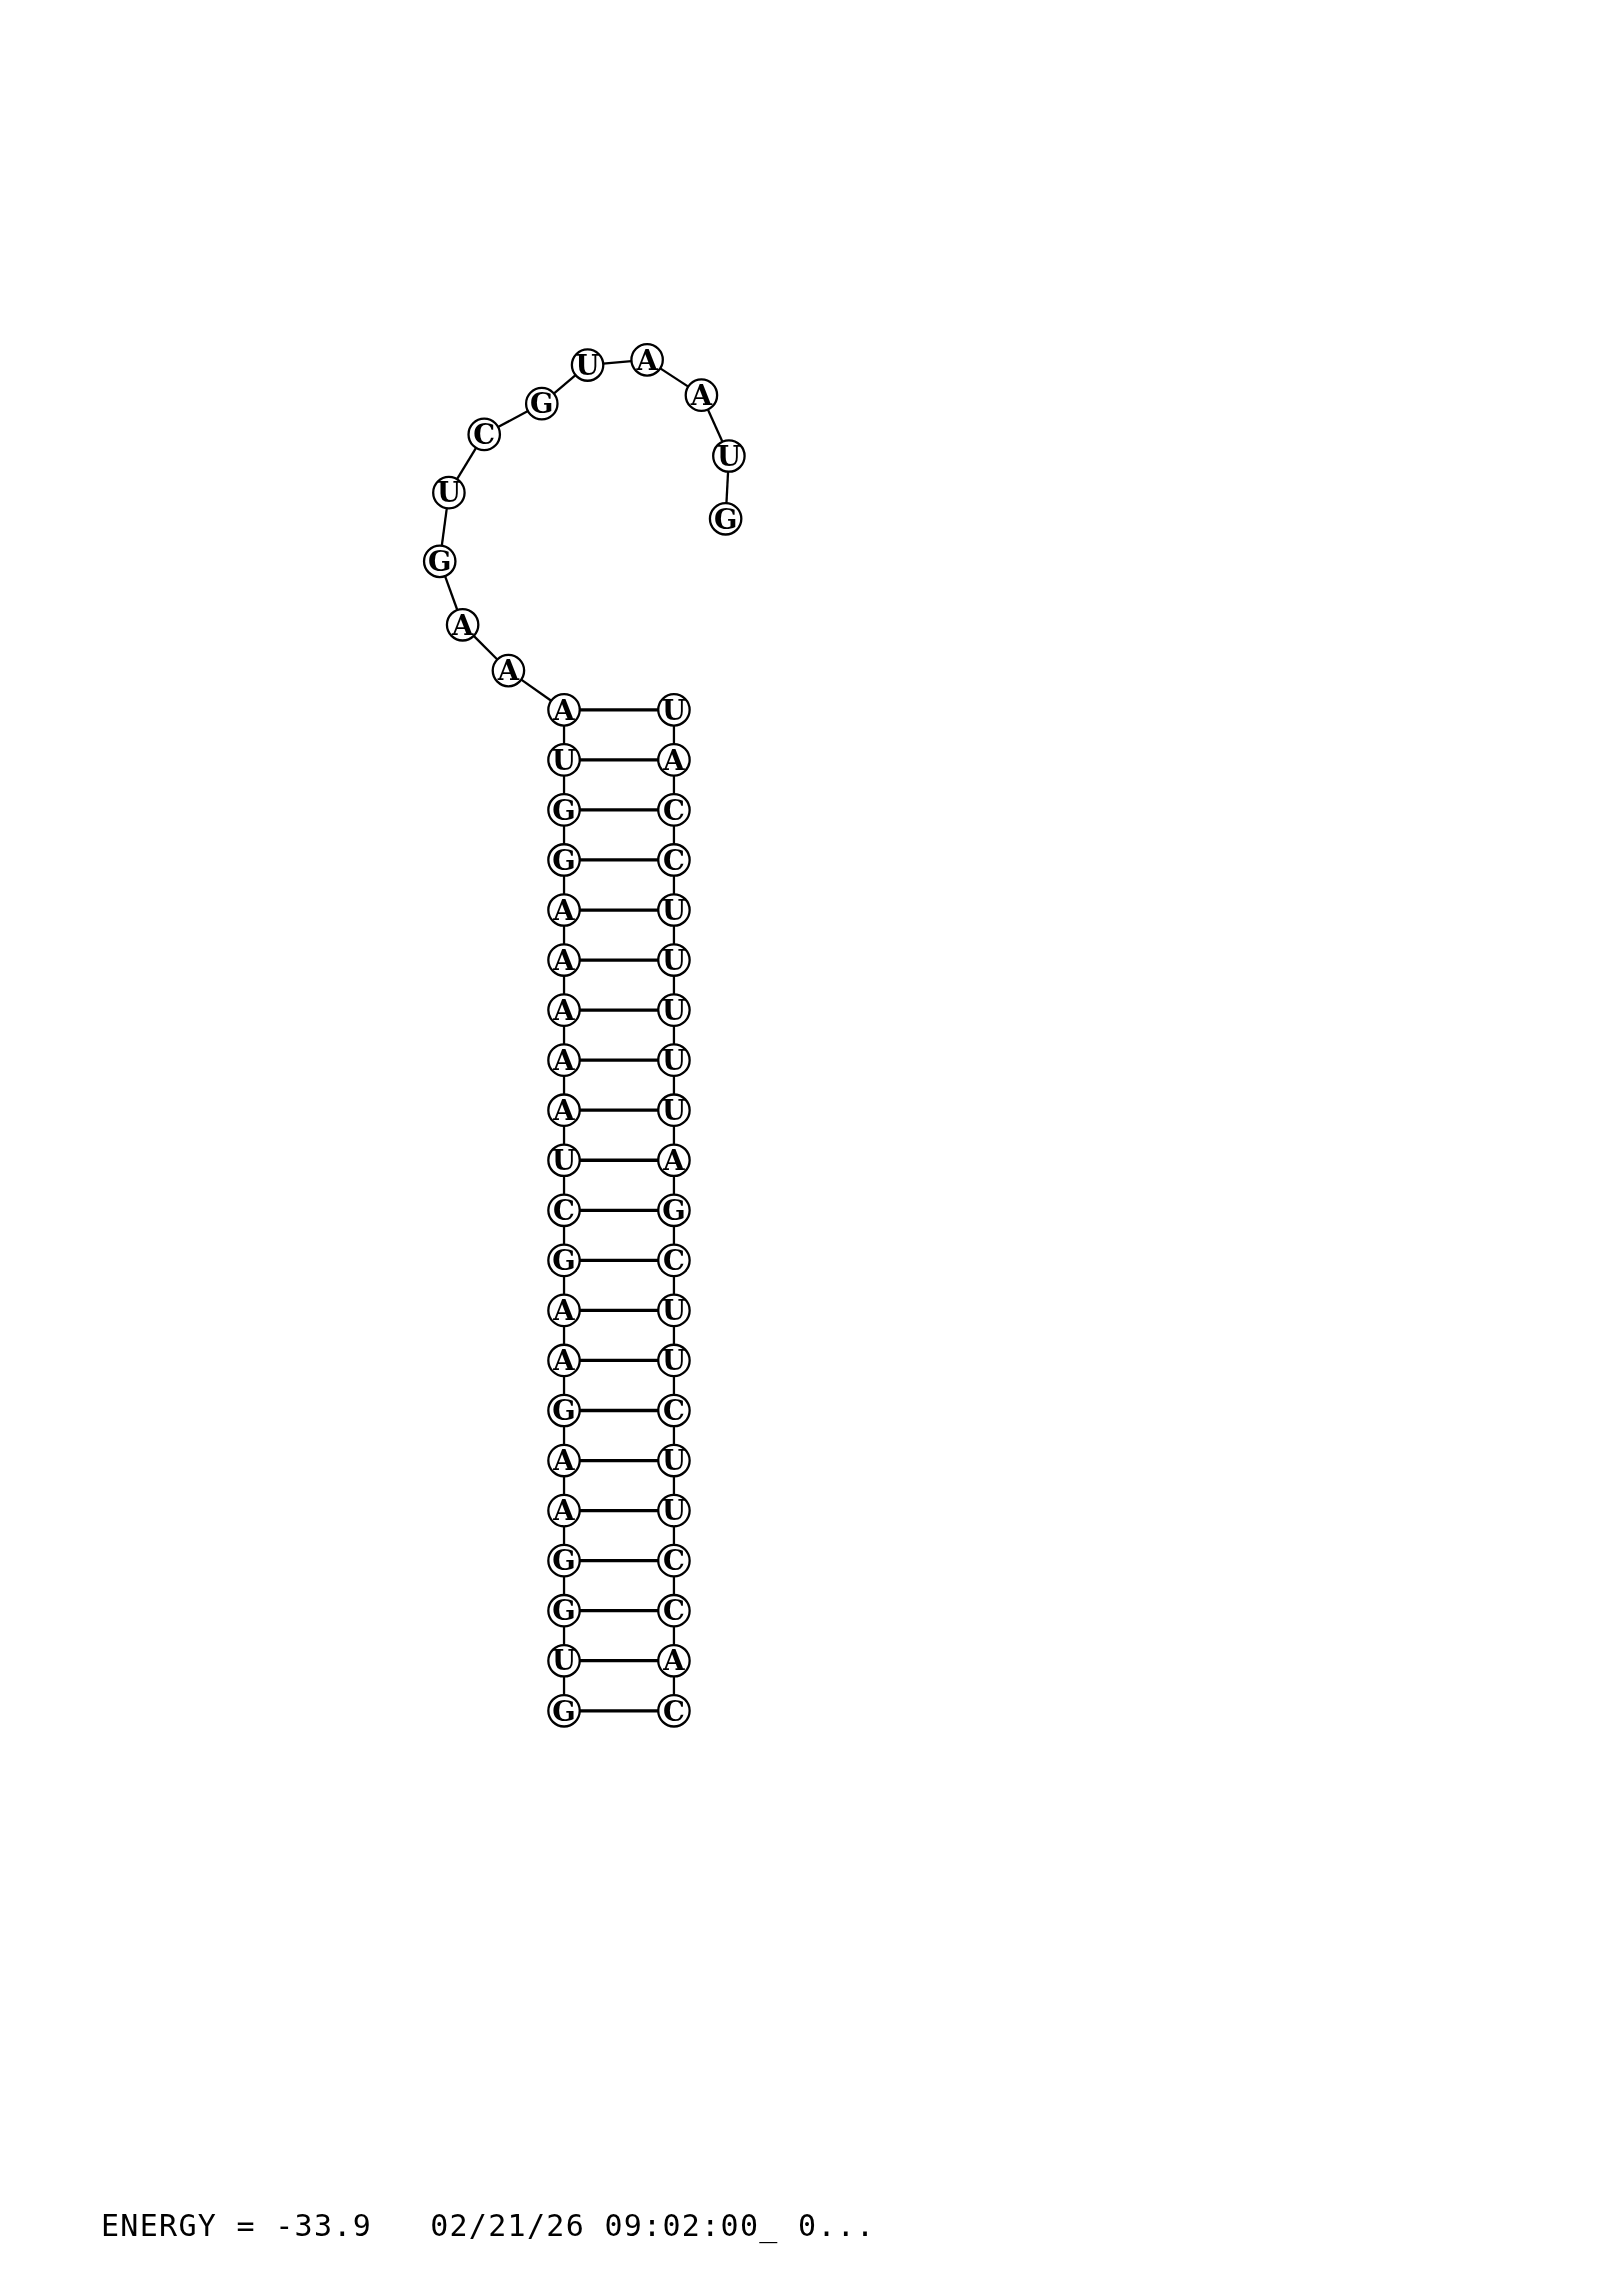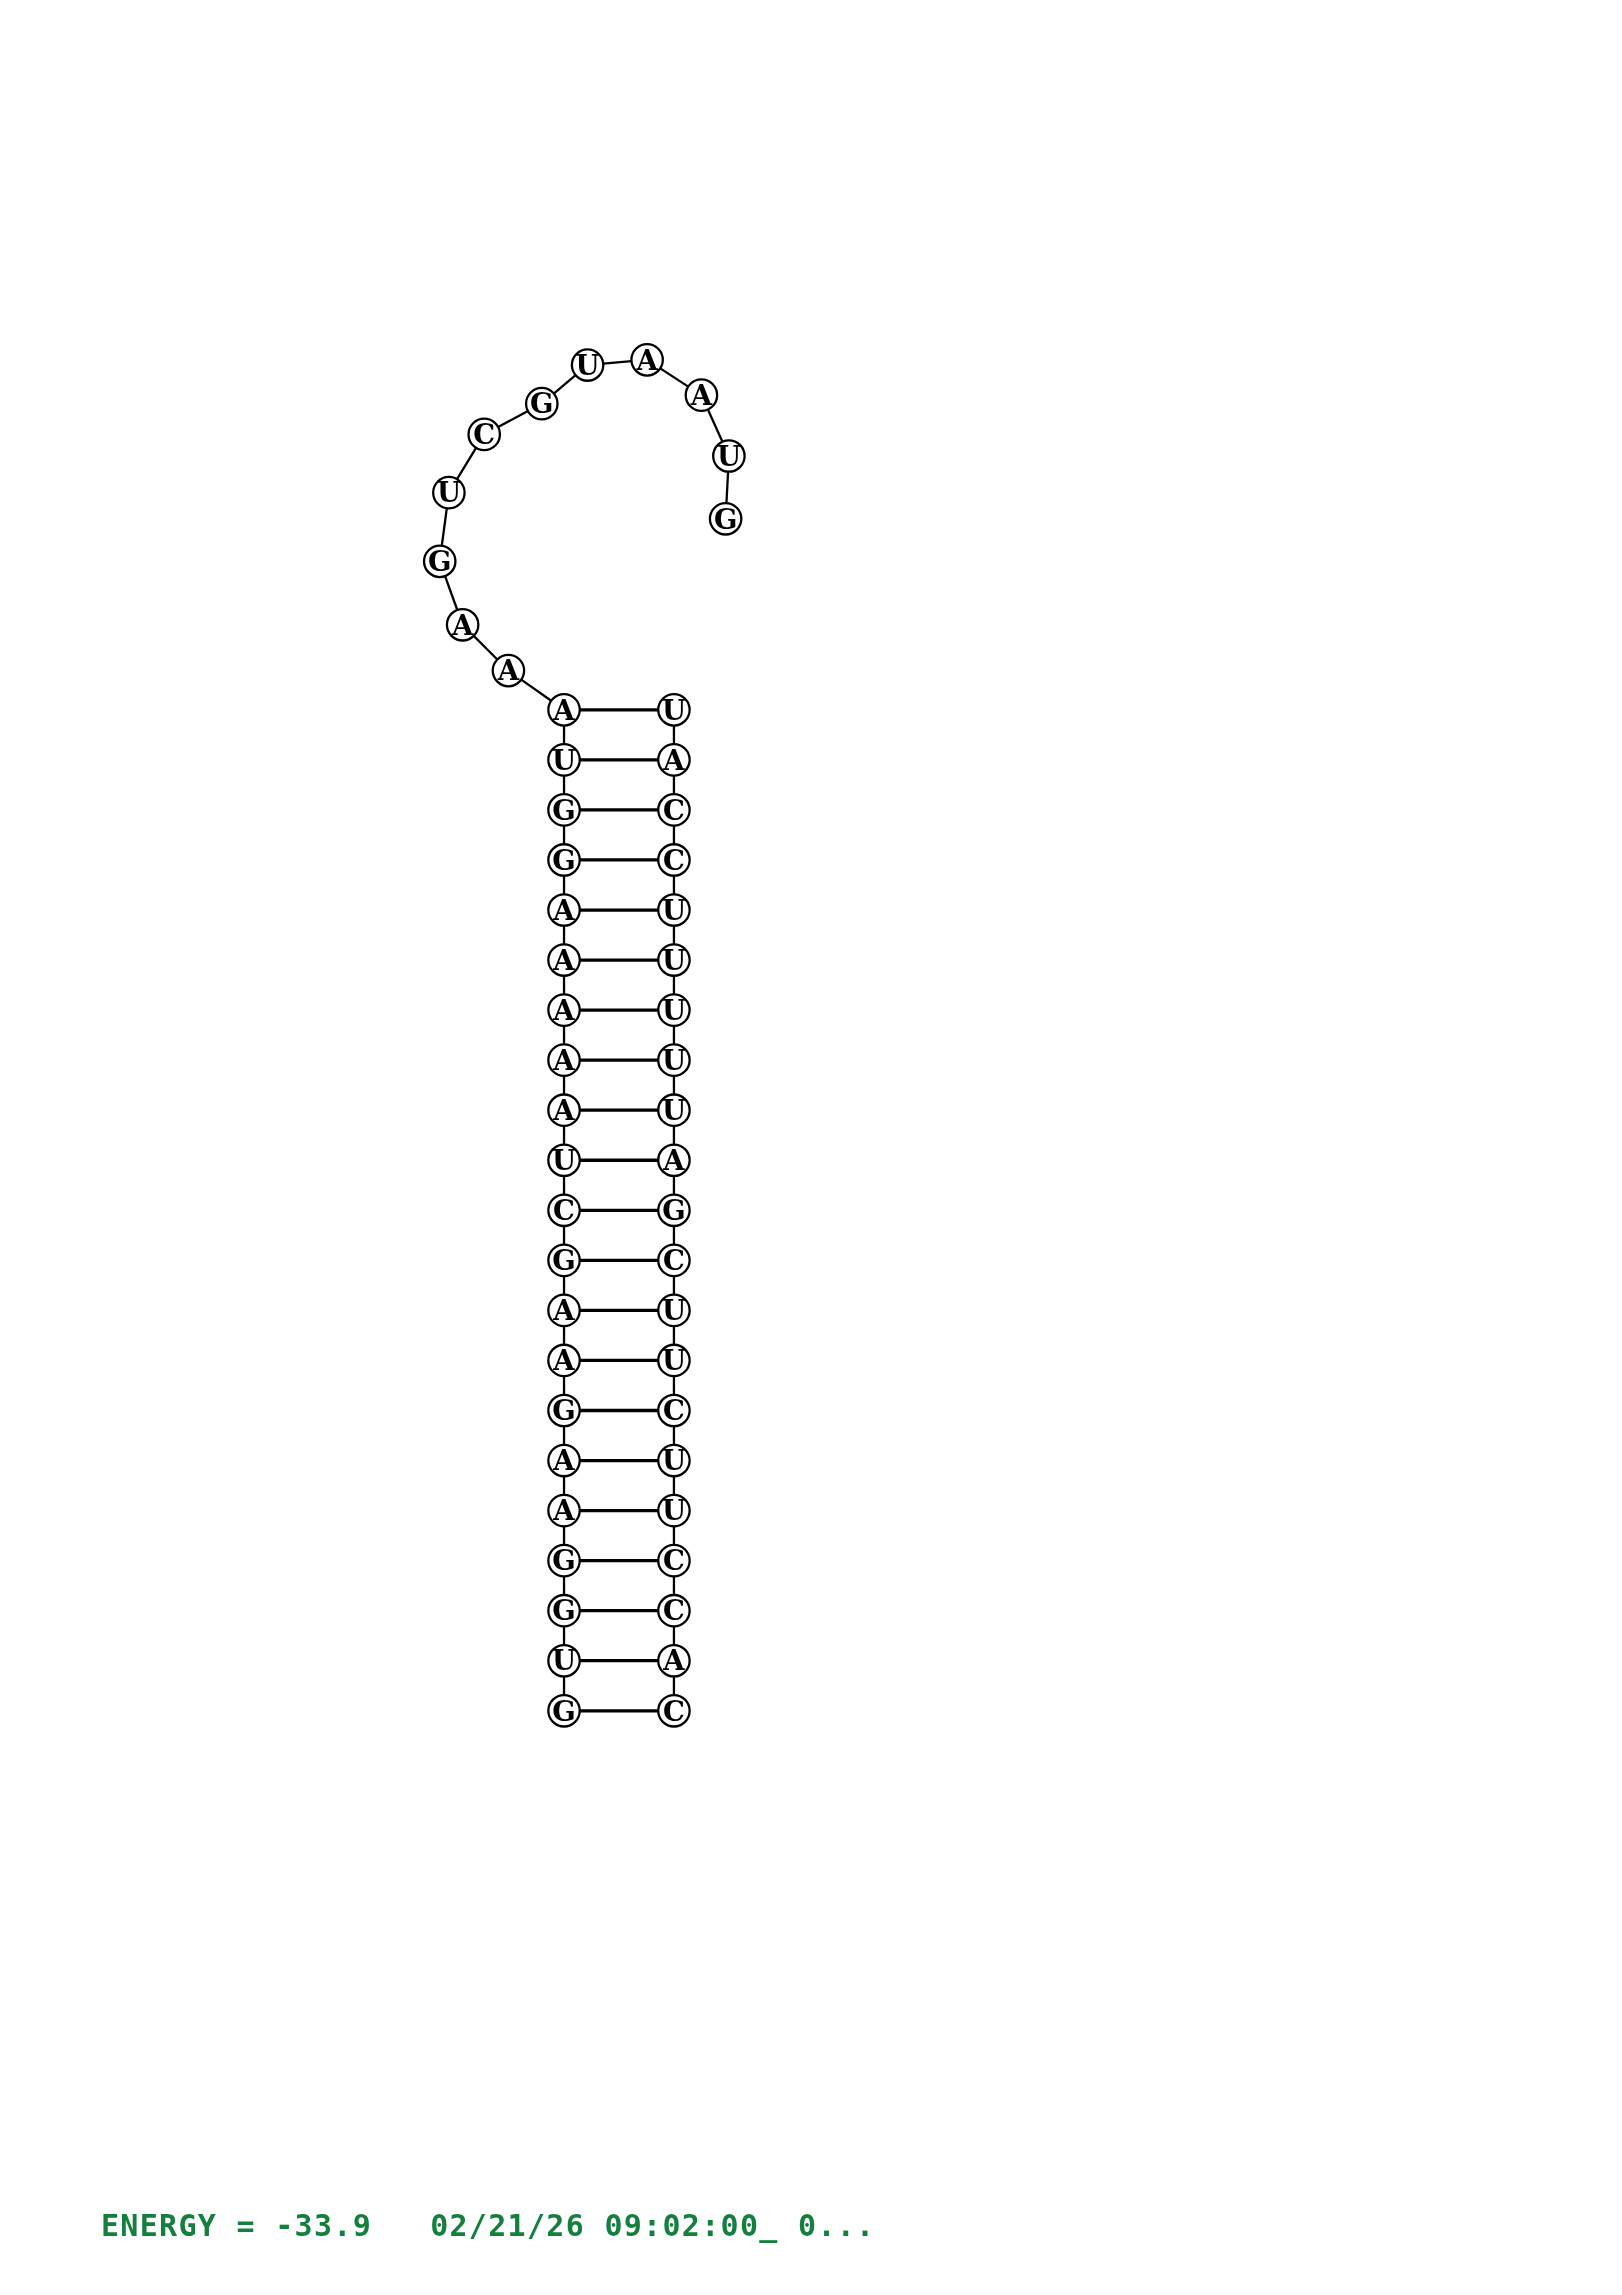--- a/index.html
+++ b/index.html
@@ -21,24 +21,24 @@
     top: 0;
     width: 1622px;
     height: 2295px;
     display: block;
   }
   .caption {
     position: absolute;
     left: 101px;
     top: 2208px;
     font-family: "DejaVu Sans Mono", monospace;
-    font-weight: bold;
+    font-weight: normal;
     font-size: 30px;
     letter-spacing: 1.3px;
-    color: #15803d;
+    color: #000000;
     white-space: pre;
   }
 </style>
 </head>
 <body>
 
 <div id="page">
 
   <svg id="rna-svg" viewBox="0 0 2479 3508" xmlns="http://www.w3.org/2000/svg">
     <g id="loop-edges">

